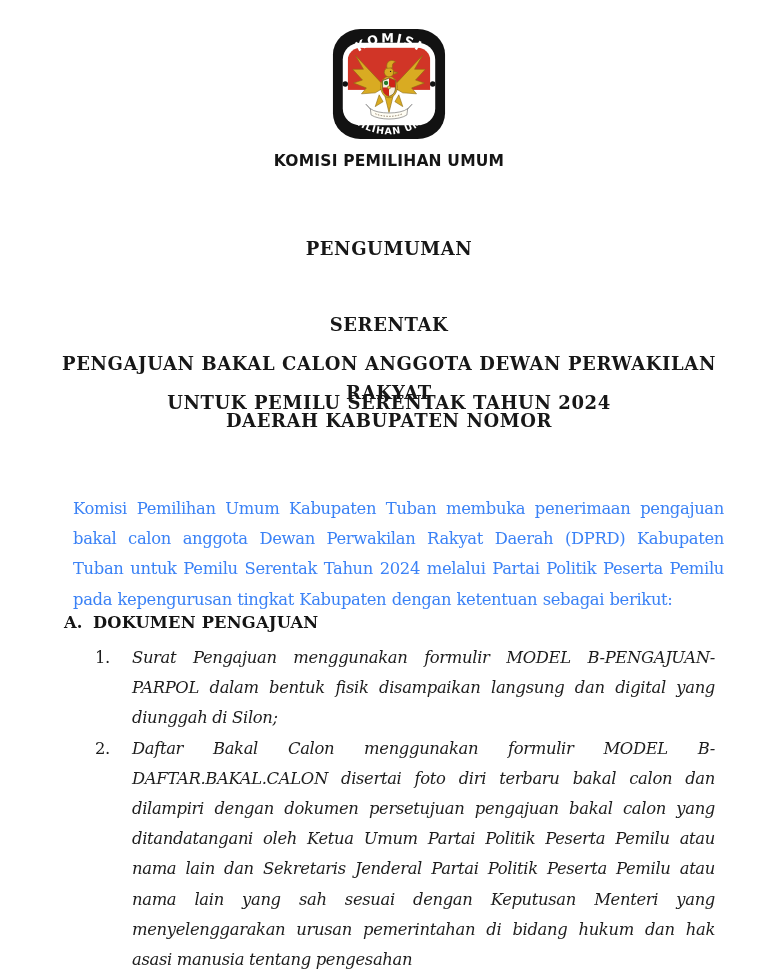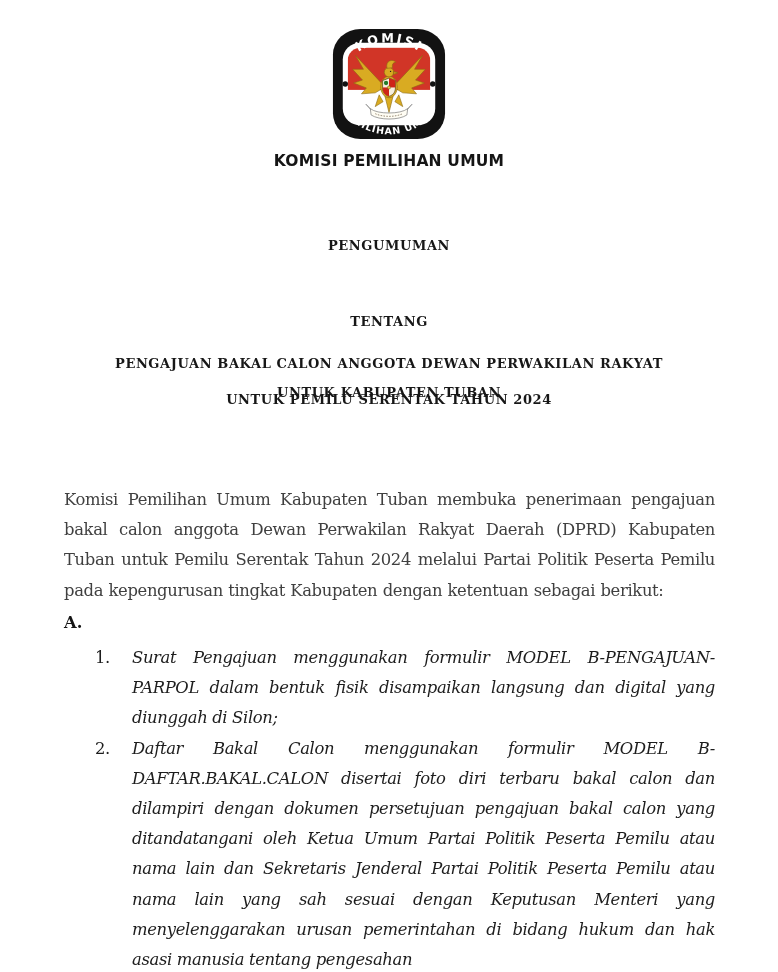--- a/index.html
+++ b/index.html
@@ -23,36 +23,36 @@
     text-align:center;
     font-family:"DejaVu Sans", sans-serif;
     font-weight:bold;font-size:15.5px;line-height:29.5px;
     letter-spacing:.2px;color:#151515;
   }
   
   .h{
     position:absolute;left:0;right:0;
     text-align:center;
     font-family:"DejaVu Serif", serif;
-    font-weight:bold;font-size:13px;
+    font-weight:bold;font-size:18px;
     letter-spacing:.6px;color:#171717;
   }
   .hp{top:238px;}
   .hn{top:276px;}
   .ht{top:314px;}
   .hs{top:350px;line-height:28.5px;}
   .hs .sline{max-width:660px;margin:0 auto;}
   .hu{top:392px;text-align:center;}
   
   .intro{
     position:absolute;top:485px;left:64px;width:651px;
-    margin:0;
+    margin:9px;
     font-size:16.4px;line-height:30.2px;
     letter-spacing:-.35px;word-spacing:.5px;
-    text-align:justify;color:#404040;
+    text-align:justify;color:#3b82f6;
   }
   .secA{
     position:absolute;top:613px;left:64px;width:651px;
     font-weight:bold;font-size:16.3px;letter-spacing:.2px;
     display:flex;color:#141414;
   }
   .secA .seclabel{width:29px;flex:0 0 29px;}
   .list{
     position:absolute;top:643px;left:95px;width:620px;
     margin:0;padding:0;list-style:none;
@@ -134,31 +134,32 @@
     <text font-family="DejaVu Sans, sans-serif" font-weight="bold" font-size="9.6" fill="#ffffff" letter-spacing="1" text-anchor="middle">
       <textPath href="#arcBottom" startOffset="50%">PEMILIHAN UMUM</textPath>
     </text>
   </svg>
 
   <div class="org">
     <div>KOMISI PEMILIHAN UMUM</div>
   </div>
 
   <div class="h hp">PENGUMUMAN</div>
-  <div class="h ht">TENTANG</div>
+  <div class="h ht">SERENTAK</div>
   <div class="h hs">
     <div class="sline">PENGAJUAN BAKAL CALON ANGGOTA DEWAN PERWAKILAN RAKYAT</div>
-    <div class="sline">UNTUK KABUPATEN TUBAN</div>
+    <div class="sline">DAERAH KABUPATEN NOMOR</div>
   </div>
   <div class="h hu">UNTUK PEMILU SERENTAK TAHUN 2024</div>
 
   <p class="intro">Komisi Pemilihan Umum Kabupaten Tuban membuka penerimaan pengajuan bakal calon anggota Dewan Perwakilan Rakyat Daerah (DPRD) Kabupaten Tuban untuk Pemilu Serentak Tahun 2024 melalui Partai Politik Peserta Pemilu pada kepengurusan tingkat Kabupaten dengan ketentuan sebagai berikut:</p>
 
   <div class="secA">
     <span class="seclabel">A.</span>
+    <span class="sectitle">DOKUMEN PENGAJUAN</span>
   </div>
 
   <ol class="list">
     <li class="item">
       <span class="num">1.</span>
       <span class="txt">Surat Pengajuan menggunakan formulir MODEL B-PENGAJUAN-PARPOL dalam bentuk fisik disampaikan langsung dan digital yang diunggah di Silon;</span>
     </li>
     <li class="item">
       <span class="num">2.</span>
       <span class="txt">Daftar Bakal Calon menggunakan formulir MODEL B-DAFTAR.BAKAL.CALON disertai foto diri terbaru bakal calon dan dilampiri dengan dokumen persetujuan pengajuan bakal calon yang ditandatangani oleh Ketua Umum Partai Politik Peserta Pemilu atau nama lain dan Sekretaris Jenderal Partai Politik Peserta Pemilu atau nama lain yang sah sesuai dengan Keputusan Menteri yang menyelenggarakan urusan pemerintahan di bidang hukum dan hak asasi manusia tentang pengesahan</span>

